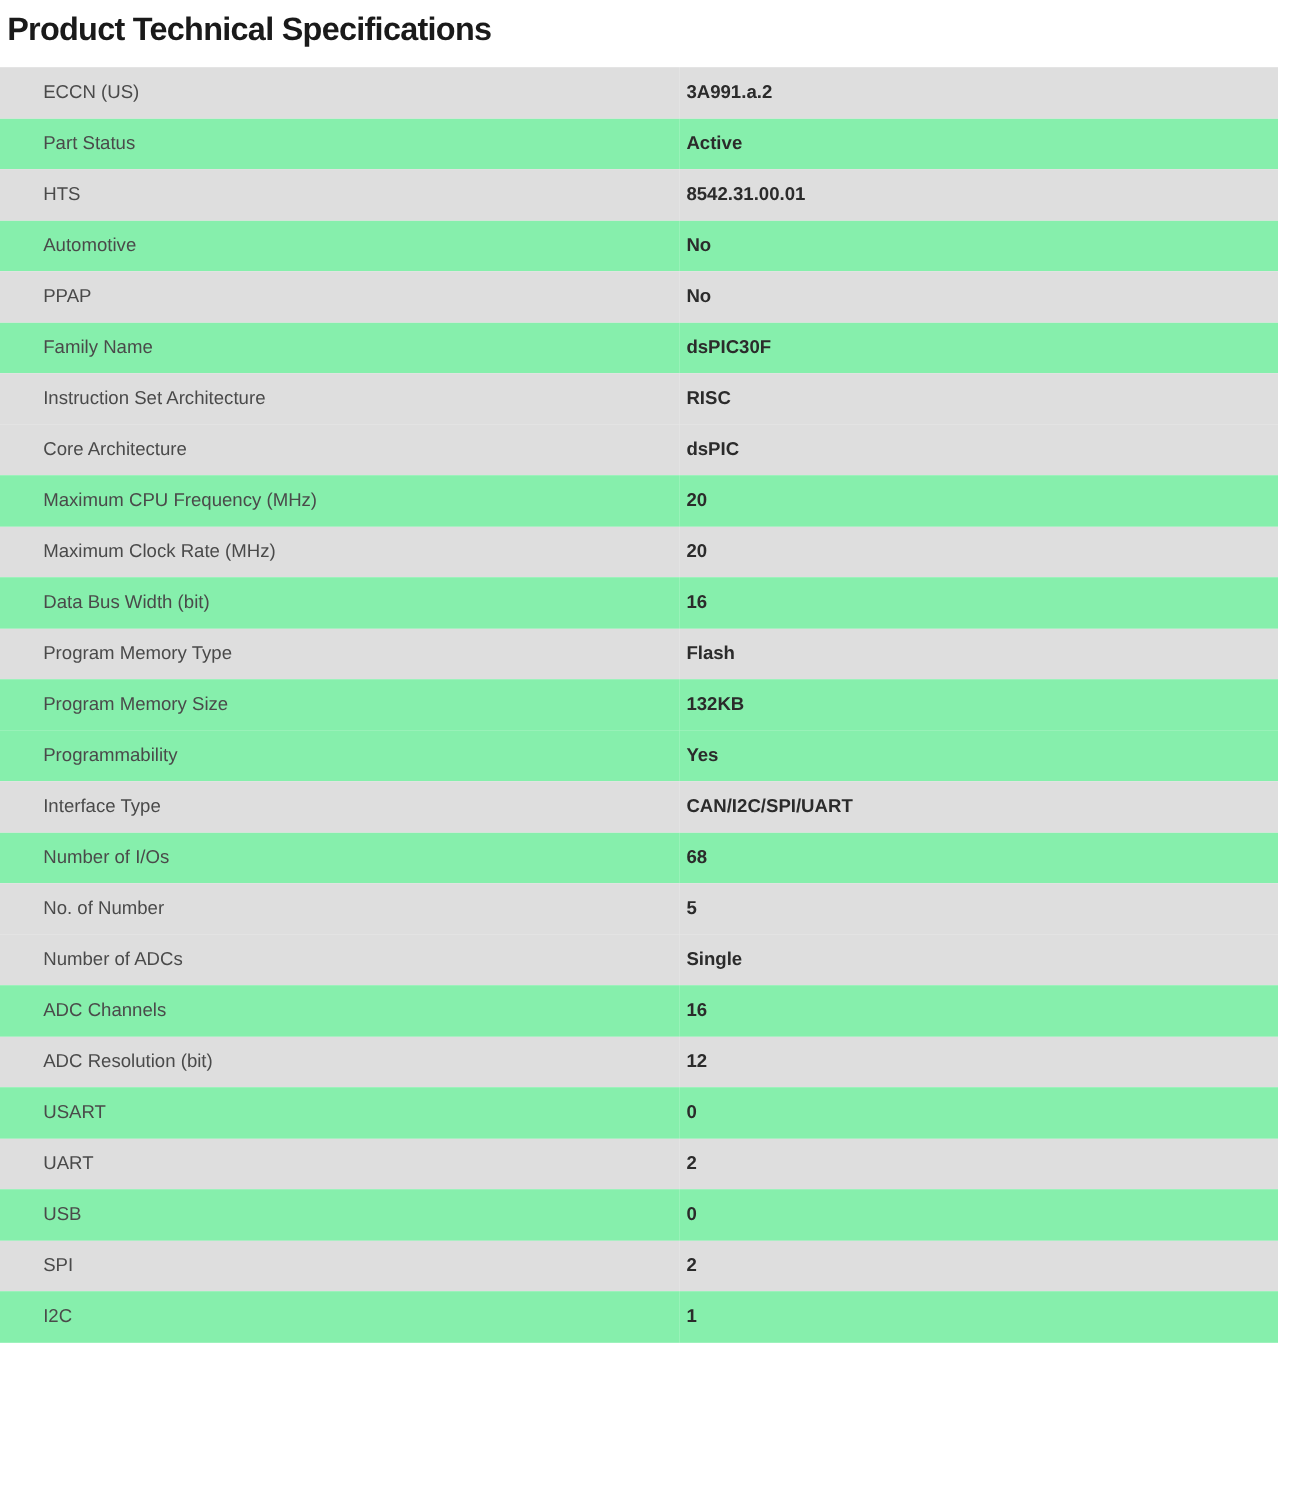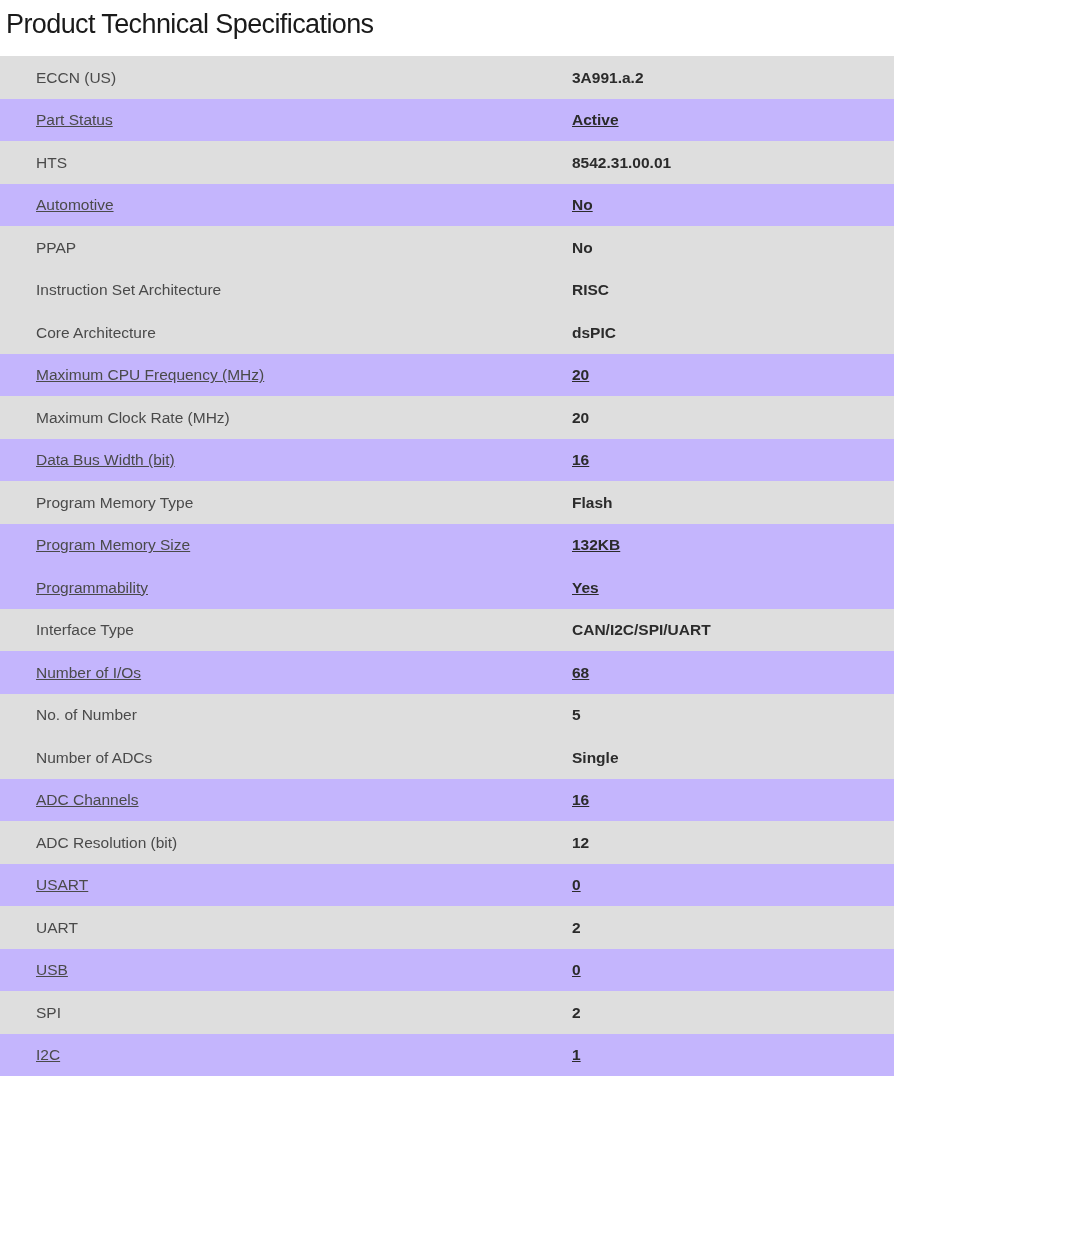--- a/index.html
+++ b/index.html
@@ -14,38 +14,37 @@
     color: #3c3c3c;
     overflow: hidden;
   }
   .page {
     width: 1085px;
     box-sizing: border-box;
     padding: 0;
   }
   .page-title {
     font-size: 27px;
-    font-weight: normal;
+    font-weight: bold;
     color: #1a1a1a;
     letter-spacing: -0.6px;
     padding: 8px 0 0 6px;
     margin: 0 0 16px 0;
     line-height: 1.2;
   }
   .spec-table {
-    width: 894px;
+    width: 1065px;
     border-collapse: collapse;
     table-layout: fixed;
   }
   .spec-table tr.row-alt td {
     background: #dedede;
   }
   .spec-table tr.row-plain td {
-    background: #c4b5fd;
-    text-decoration: underline;
+    background: #86efac;
   }
   .spec-table td {
     padding: 0;
     height: 42.5px;
     vertical-align: middle;
     font-size: 15.5px;
   }
   td.label {
     width: 530px;
     padding-left: 36px;
@@ -78,20 +77,24 @@
           <td class="label">HTS</td>
           <td class="value">8542.31.00.01</td>
         </tr>
         <tr class="row-plain">
           <td class="label">Automotive</td>
           <td class="value">No</td>
         </tr>
         <tr class="row-alt">
           <td class="label">PPAP</td>
           <td class="value">No</td>
+        </tr>
+        <tr class="row-plain">
+          <td class="label">Family Name</td>
+          <td class="value">dsPIC30F</td>
         </tr>
         <tr class="row-alt">
           <td class="label">Instruction Set Architecture</td>
           <td class="value">RISC</td>
         </tr>
         <tr class="row-alt">
           <td class="label">Core Architecture</td>
           <td class="value">dsPIC</td>
         </tr>
         <tr class="row-plain">

